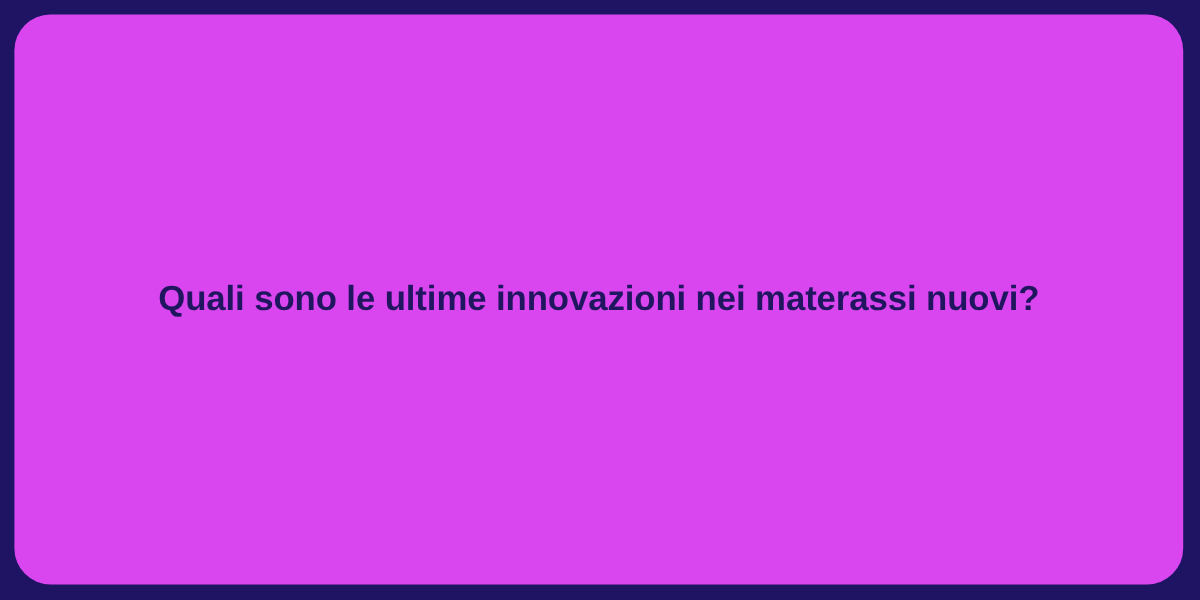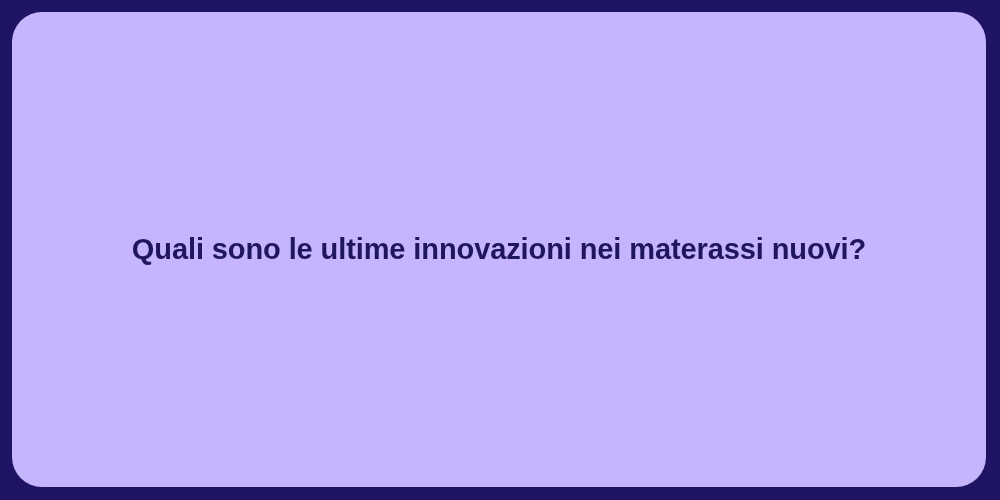--- a/index.html
+++ b/index.html
@@ -22,21 +22,21 @@
     height: 500px;
     background: #1e1463;
     padding: 12px 14px 13px 12px;
   }
 
   
   #banner-card {
     box-sizing: border-box;
     width: 100%;
     height: 100%;
-    background: #c4b5fd;
+    background: #d946ef;
     border-radius: 30px;
     display: flex;
     align-items: center;
     justify-content: center;
     overflow: hidden;
   }
 
   #headline {
     margin: 0;
     padding: 0 28px;

